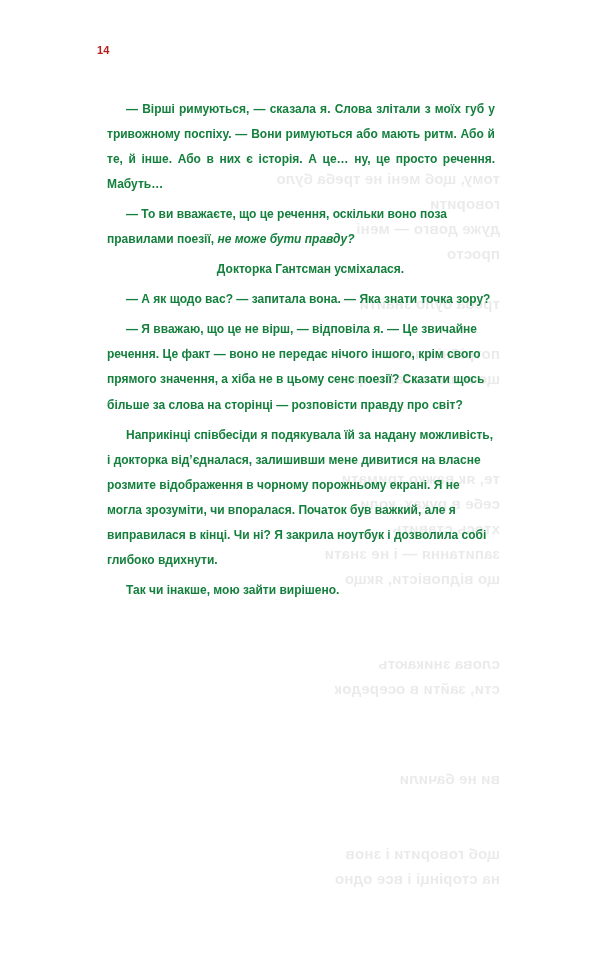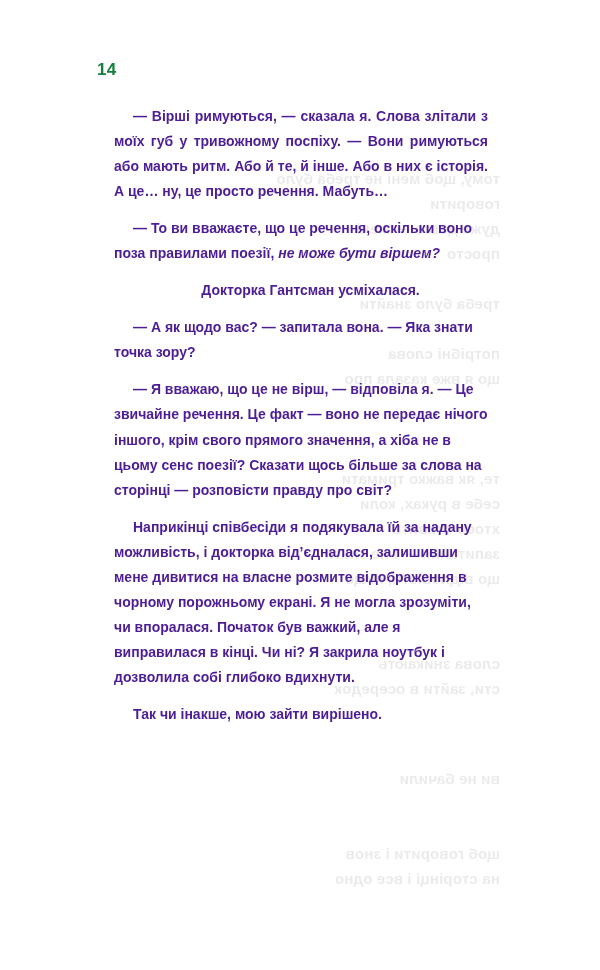--- a/index.html
+++ b/index.html
@@ -40,36 +40,35 @@
     letter-spacing: 0.1px;
   }
   .content {
     position: relative;
     z-index: 2;
   }
   .folio {
     position: absolute;
     left: 97px;
     top: 44px;
-    font-size: 17px;
+    font-size: 11px;
     font-weight: 700;
-    color: #15803d;
+    color: #b91c1c;
     letter-spacing: 0.2px;
-    margin-top: 16px;
   }
   .textblock {
     position: absolute;
     left: 102px;
     top: 92px;
     width: 398px;
   }
   .para {
-    margin: 12px;
-    color: #4c1d95;
-    font-size: 14px;
+    margin: 5px;
+    color: #15803d;
+    font-size: 12px;
     font-weight: 700;
     line-height: 25.05px;
     text-align: justify;
     text-indent: 19px;
     -webkit-hyphens: manual;
     hyphens: manual;
   }
   .para.last-line-left {
     text-align: left;
   }
@@ -101,21 +100,21 @@
     <div class="bleed-line" style="left:100px; top:770px;">ви не бачили</div>
     <div class="bleed-line" style="left:100px; top:845px;">щоб говорити і знов</div>
     <div class="bleed-line" style="left:100px; top:870px;">на сторінці і все одно</div>
   </div>
 
   <div class="content">
     <div class="folio">14</div>
 
     <div class="textblock">
       <p class="para" style="text-indent: 19px;"><span>— Вірші римуються, — сказала я. Слова злітали з моїх губ у тривожному поспіху. — Вони римуються або мають ритм. Або й те, й інше. Або в них є історія. А це… ну, це просто речення. Мабуть…</span></p>
-      <p class="para last-line-left" style="text-indent: 19px;"><span>— То ви вважаєте, що це речення, оскільки воно поза правилами поезії, </span><i>не може бути віршем?</i></p>
+      <p class="para last-line-left" style="text-indent: 19px;"><span>— То ви вважаєте, що це речення, оскільки воно поза правилами поезії, </span><i>не може бути правду?</i></p>
       <p class="para last-line-left" style="text-indent: 19px; text-align: center;"><span>Докторка Гантсман усміхалася.</span></p>
       <p class="para last-line-left" style="text-indent: 19px;"><span>— А як щодо вас? — запитала вона. — Яка знати точка зору?</span></p>
       <p class="para last-line-left" style="text-indent: 19px;"><span>— Я вважаю, що це не вірш, — відповіла я. — Це звичайне речення. Це факт — воно не передає нічого іншого, крім свого прямого значення, а хіба не в цьому сенс поезії? Сказати щось більше за слова на сторінці — розповісти правду про світ?</span></p>
       <p class="para last-line-left" style="text-indent: 19px;"><span>Наприкінці співбесіди я подякувала їй за надану можливість, і докторка від’єдналася, залишивши мене дивитися на власне розмите відображення в чорному порожньому екрані. Я не могла зрозуміти, чи впоралася. Початок був важкий, але я виправилася в кінці. Чи ні? Я закрила ноутбук і дозволила собі глибоко вдихнути.</span></p>
       <p class="para last-line-left" style="text-indent: 19px;"><span>Так чи інакше, мою зайти вирішено.</span></p>
     </div>
   </div>
 
 </div>
 

